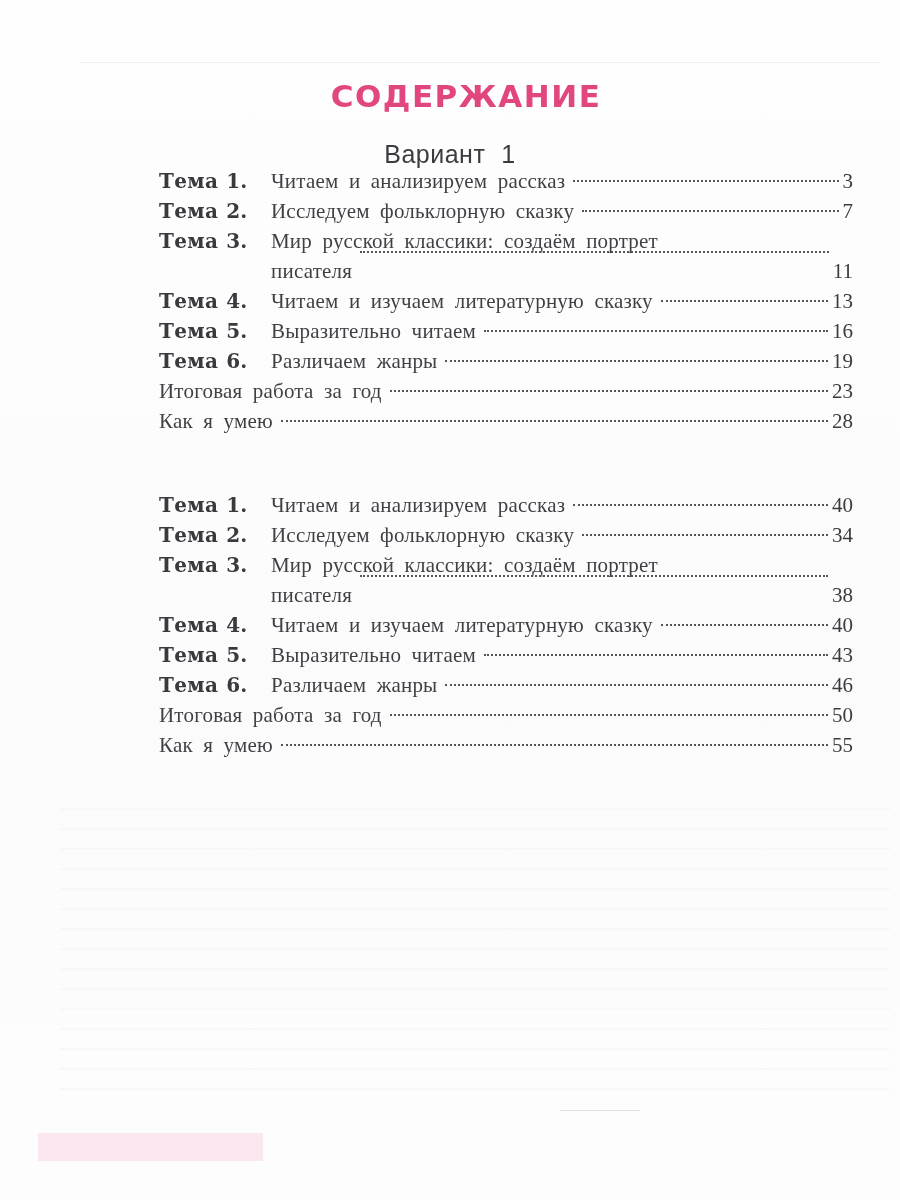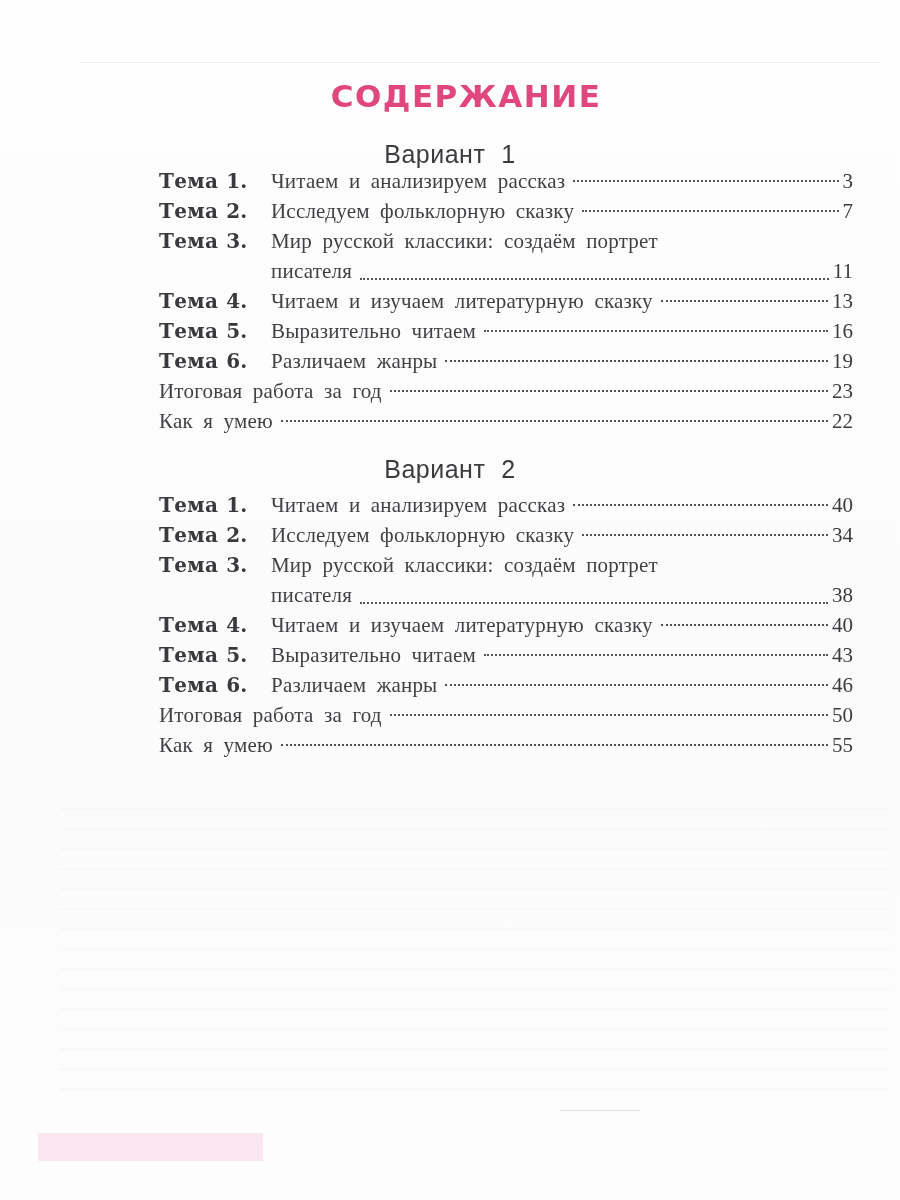--- a/index.html
+++ b/index.html
@@ -113,21 +113,21 @@
     .line1 {
       display: flex;
       width: 100%;
       height: 30px;
       align-items: center;
     }
     .line2 {
       display: flex;
       width: 100%;
       height: 30px;
-      align-items: flex-end;
+      align-items: flex-start;
       padding-left: 112px;
       box-sizing: border-box;
     }
     .pink-strip {
       position: absolute;
       left: 38px;
       top: 1133px;
       width: 225px;
       height: 28px;
       background: rgba(248, 205, 225, 0.45);
@@ -205,27 +205,24 @@
 
     <div class="toc-row plain">
       <span class="toc-text">Итоговая работа за год</span>
       <span class="leader"></span>
       <span class="page-num">23</span>
     </div>
 
     <div class="toc-row plain">
       <span class="toc-text">Как я умею</span>
       <span class="leader"></span>
-      <span class="page-num">22</span>
+      <span class="page-num">28</span>
     </div>
   </div>
 
-  <div class="variant-heading" style="top:455px;">
-    <span>Вариант</span><span class="num">2</span>
-  </div>
 
   <div class="toc" style="top:490px;">
     <div class="toc-row">
       <span class="toc-label"><span>Тема</span><span class="n">1.</span></span>
       <span class="toc-text">Читаем и анализируем рассказ</span>
       <span class="leader"></span>
       <span class="page-num">40</span>
     </div>
     <div class="toc-row">
       <span class="toc-label"><span>Тема</span><span class="n">2.</span></span>

